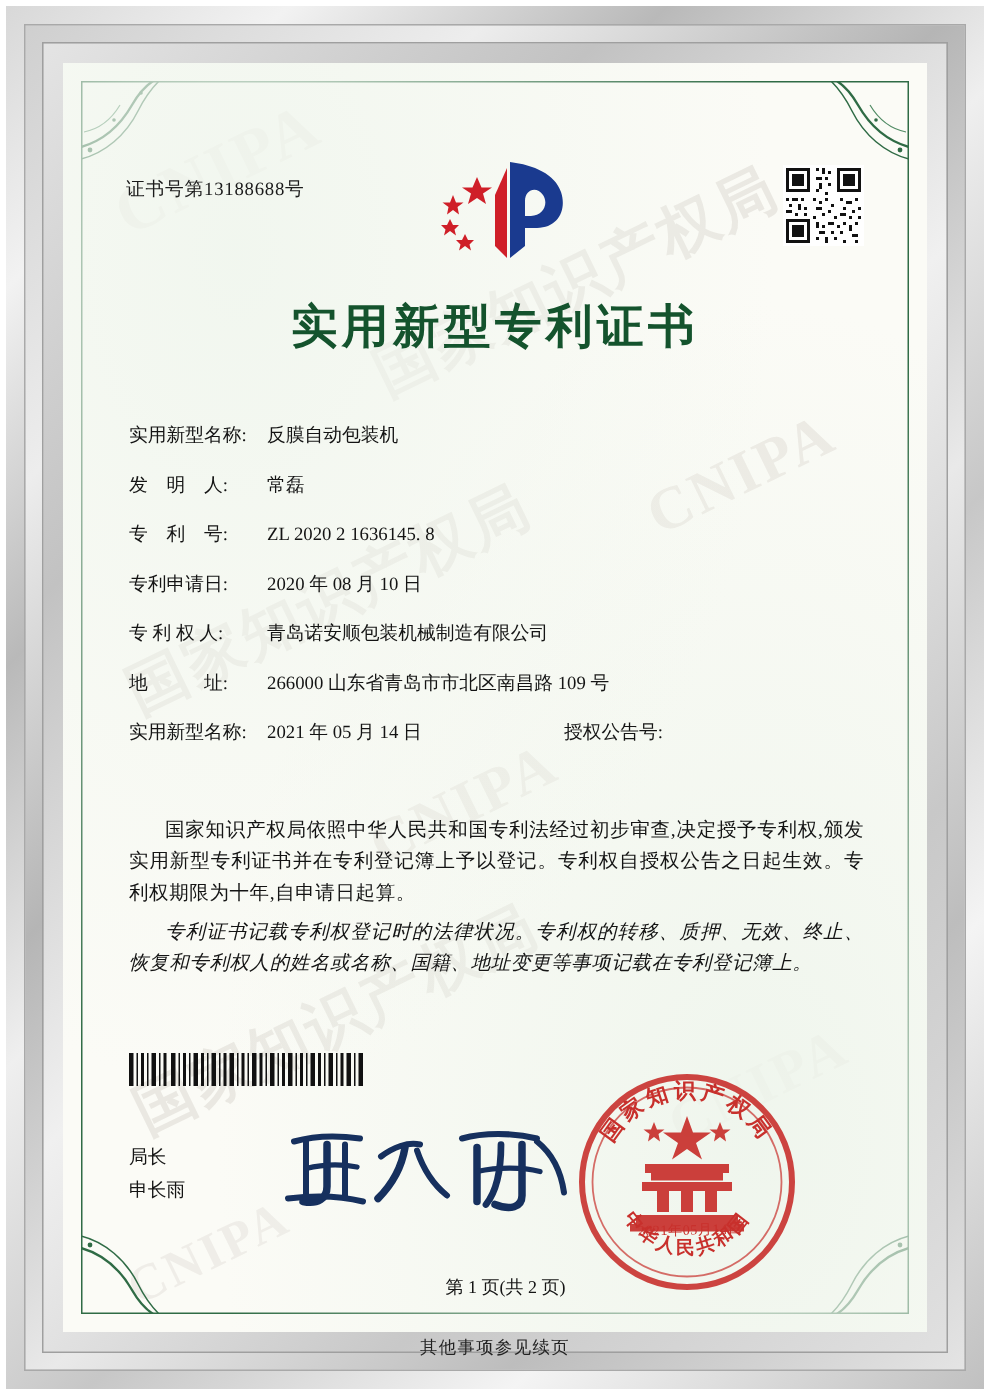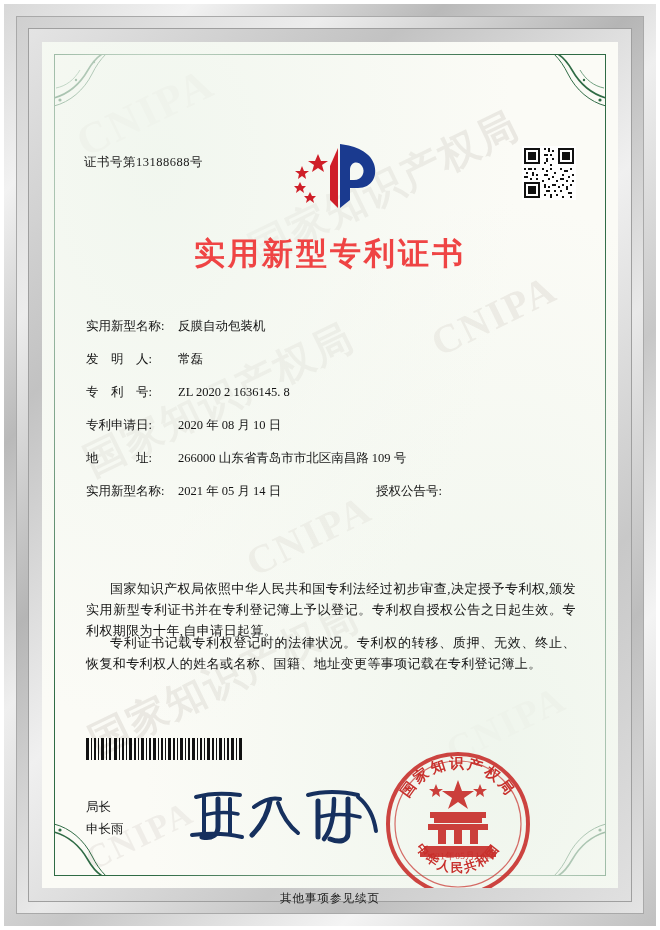--- a/index.html
+++ b/index.html
@@ -101,21 +101,20 @@
   .wm6 { left: 35px;  top: 610px; font-size: 40px; }
   .wm7 { left: 40px;  top: 775px; font-size: 34px; color: rgba(180,170,160,0.16);}
   .wm8 { left: 400px; top: 660px; font-size: 38px; }
   .wm-cn { color: rgba(170,160,150,0.20); }
 
   .content {
     position: absolute;
     left: 0; top: 0;
     width: 576px; height: 716px;
     z-index: 5;
-    margin-top: 36px;
   }
 
   
   .cert-no {
     position: absolute;
     left: 42px; top: 76px;
     font-size: 12.5px;
     color: #1a1a1a;
     letter-spacing: 0.5px;
   }
@@ -129,21 +128,21 @@
     right: 42px; top: 68px;
     width: 54px; height: 54px;
   }
   .title {
     position: absolute;
     left: 0; right: 0; top: 155px;
     text-align: center;
     font-size: 31px;
     font-weight: bold;
     letter-spacing: 3px;
-    color: #ef4444;
+    color: #14532d;
     font-family: Liberation Serif, serif;
   }
 
   
   .fields {
     position: absolute;
     left: 44px; top: 232px;
     width: 490px;
     font-size: 12.5px;
     color: #141414;
@@ -176,21 +175,21 @@
     position: absolute;
     left: 44px;
     width: 490px;
     font-size: 13px;
     line-height: 21px;
     color: #141414;
     text-align: justify;
     letter-spacing: 0.4px;
   }
   .p1 { top: 500px; }
-  .p2 { top: 554px; }
+  .p2 { top: 568px; font-style: italic; }
   .indent { text-indent: 24px; display:block; }
 
   
   .barcode {
     position: absolute;
     left: 44px; top: 660px;
     width: 160px; height: 22px;
   }
 
   
@@ -393,20 +392,23 @@
         <div class="row">
           <span class="lbl">发　明　人:</span><span class="val">常磊</span>
         </div>
         <div class="row">
           <span class="lbl">专　利　号:</span><span class="val">ZL 2020 2 1636145. 8</span>
         </div>
         <div class="row">
           <span class="lbl">专利申请日:</span><span class="val">2020 年 08 月 10 日</span>
         </div>
         <div class="row">
+          <span class="lbl">专 利 权 人:</span><span class="val">青岛诺安顺包装机械制造有限公司</span>
+        </div>
+        <div class="row">
           <span class="lbl">地　　　址:</span><span class="val">266000 山东省青岛市市北区南昌路 109 号</span>
         </div>
         <div class="row">
           <span class="lbl">实用新型名称:</span><span class="val">2021 年 05 月 14 日</span>
           <span class="right-lbl">授权公告号:</span>
         </div>
       </div>
 
       <div class="para p1">
         <span class="indent">国家知识产权局依照中华人民共和国专利法经过初步审查,决定授予专利权,颁发实用新型专利证书并在专利登记簿上予以登记。专利权自授权公告之日起生效。专利权期限为十年,自申请日起算。</span>

